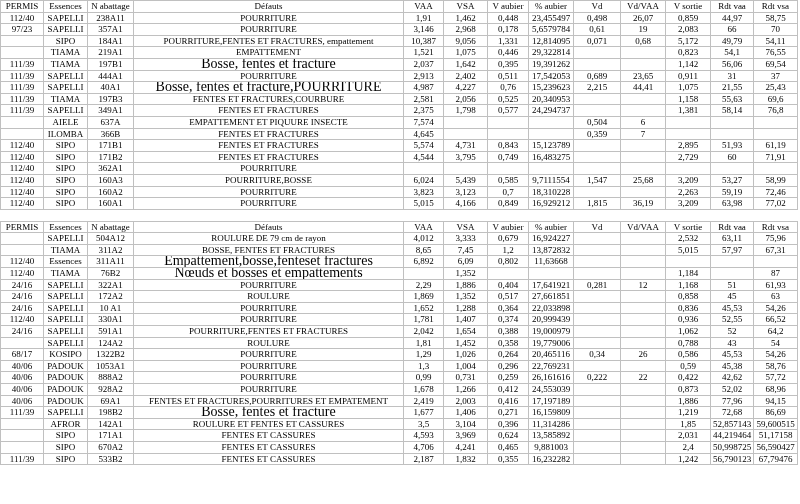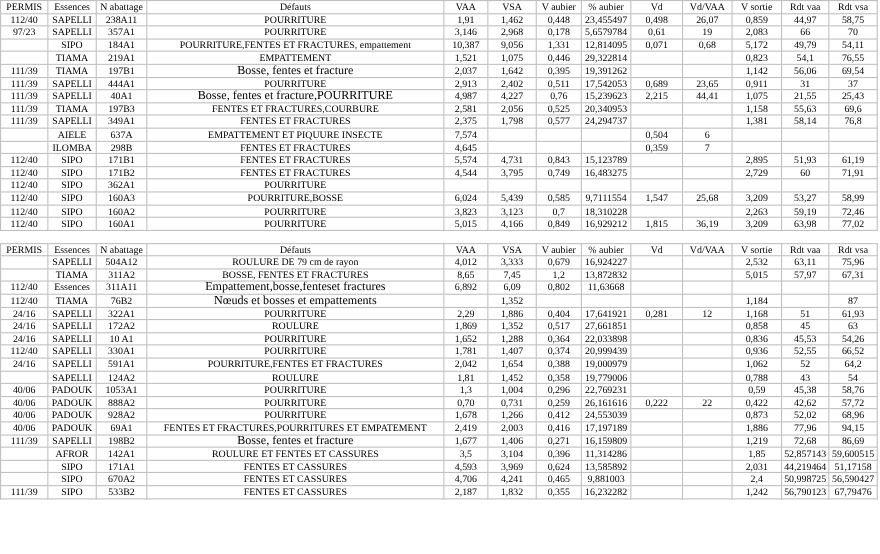--- a/index.html
+++ b/index.html
@@ -30,21 +30,21 @@
     vertical-align: middle;
     height: 10.6px;
     line-height: 10.6px;
     padding: 0 1px;
     white-space: nowrap;
     overflow: hidden;
     color: #000000;
     background: #ffffff;
   }
   table.data-table td.small {
-    font-size: 11px;
+    font-size: 14px;
   }
   .table-gap {
     height: 11px;
     background: #ffffff;
   }
 </style>
 </head>
 <body>
 
 <div>
@@ -228,21 +228,21 @@
           <td></td>
           <td>0,504</td>
           <td>6</td>
           <td></td>
           <td></td>
           <td></td>
         </tr>
         <tr>
           <td></td>
           <td>ILOMBA</td>
-          <td>298B</td>
+          <td>366B</td>
           <td>FENTES ET FRACTURES</td>
           <td>4,645</td>
           <td></td>
           <td></td>
           <td></td>
           <td>0,359</td>
           <td>7</td>
           <td></td>
           <td></td>
           <td></td>
@@ -520,40 +520,55 @@
           <td>1,452</td>
           <td>0,358</td>
           <td>19,779006</td>
           <td></td>
           <td></td>
           <td>0,788</td>
           <td>43</td>
           <td>54</td>
         </tr>
         <tr>
+          <td>68/17</td>
+          <td>KOSIPO</td>
+          <td>1322B2</td>
+          <td>POURRITURE</td>
+          <td>1,29</td>
+          <td>1,026</td>
+          <td>0,264</td>
+          <td>20,465116</td>
+          <td>0,34</td>
+          <td>26</td>
+          <td>0,586</td>
+          <td>45,53</td>
+          <td>54,26</td>
+        </tr>
+        <tr>
           <td>40/06</td>
           <td>PADOUK</td>
           <td>1053A1</td>
           <td>POURRITURE</td>
           <td>1,3</td>
           <td>1,004</td>
           <td>0,296</td>
           <td>22,769231</td>
           <td></td>
           <td></td>
           <td>0,59</td>
           <td>45,38</td>
           <td>58,76</td>
         </tr>
         <tr>
           <td>40/06</td>
           <td>PADOUK</td>
           <td>888A2</td>
           <td>POURRITURE</td>
-          <td>0,70</td>
+          <td>0,99</td>
           <td>0,731</td>
           <td>0,259</td>
           <td>26,161616</td>
           <td>0,222</td>
           <td>22</td>
           <td>0,422</td>
           <td>42,62</td>
           <td>57,72</td>
         </tr>
         <tr>

